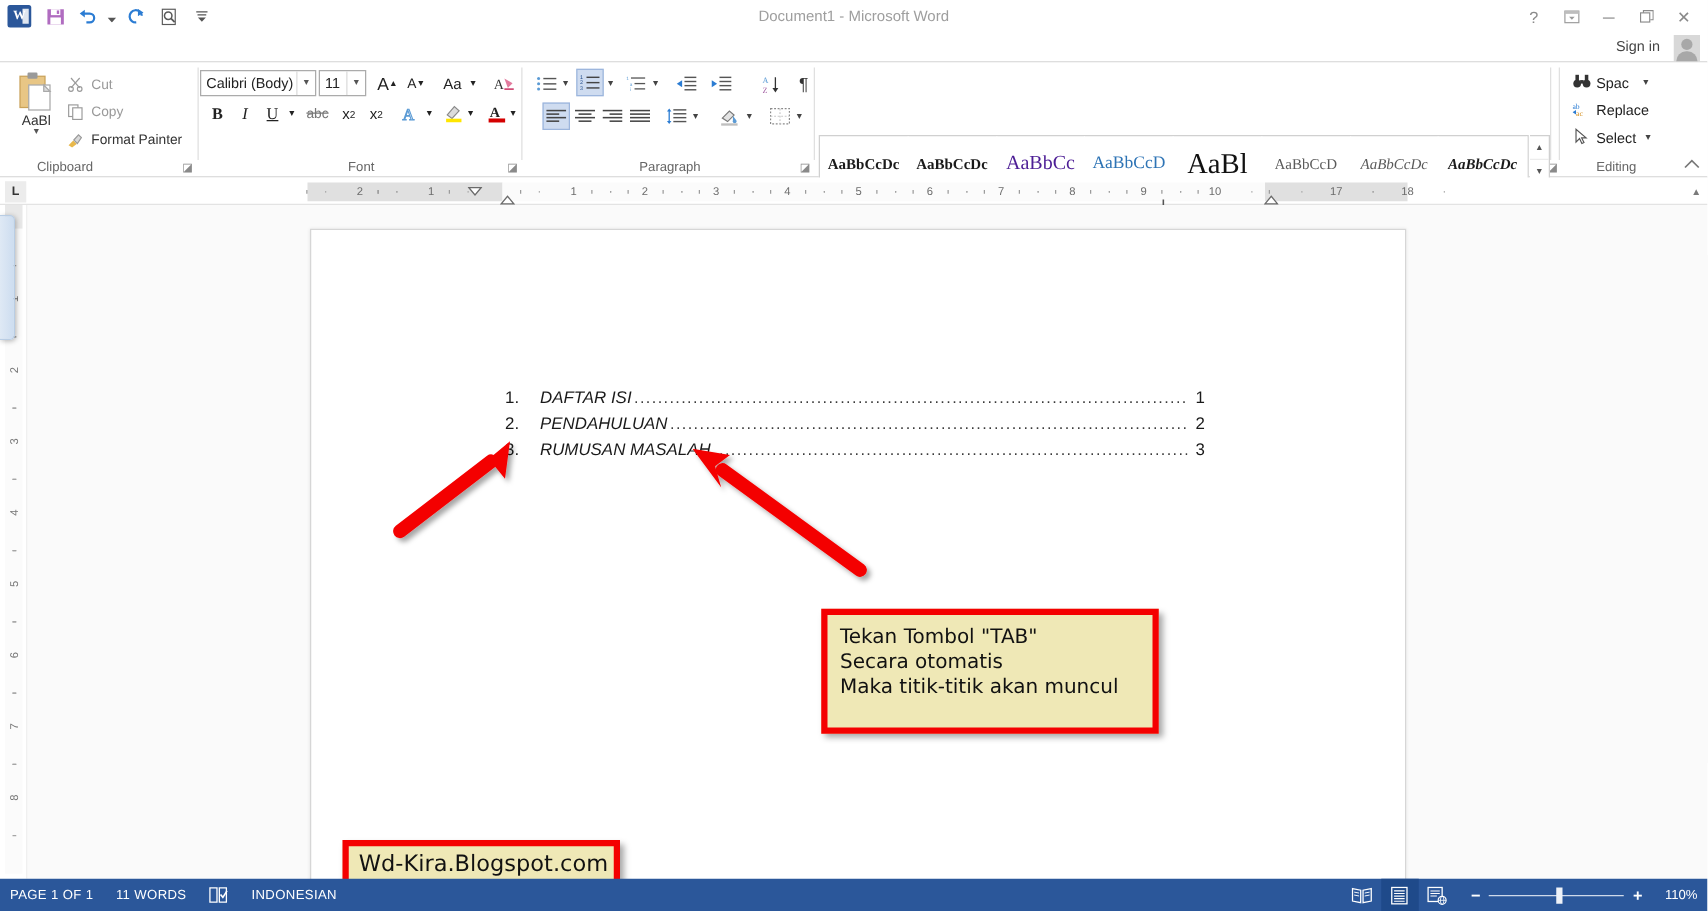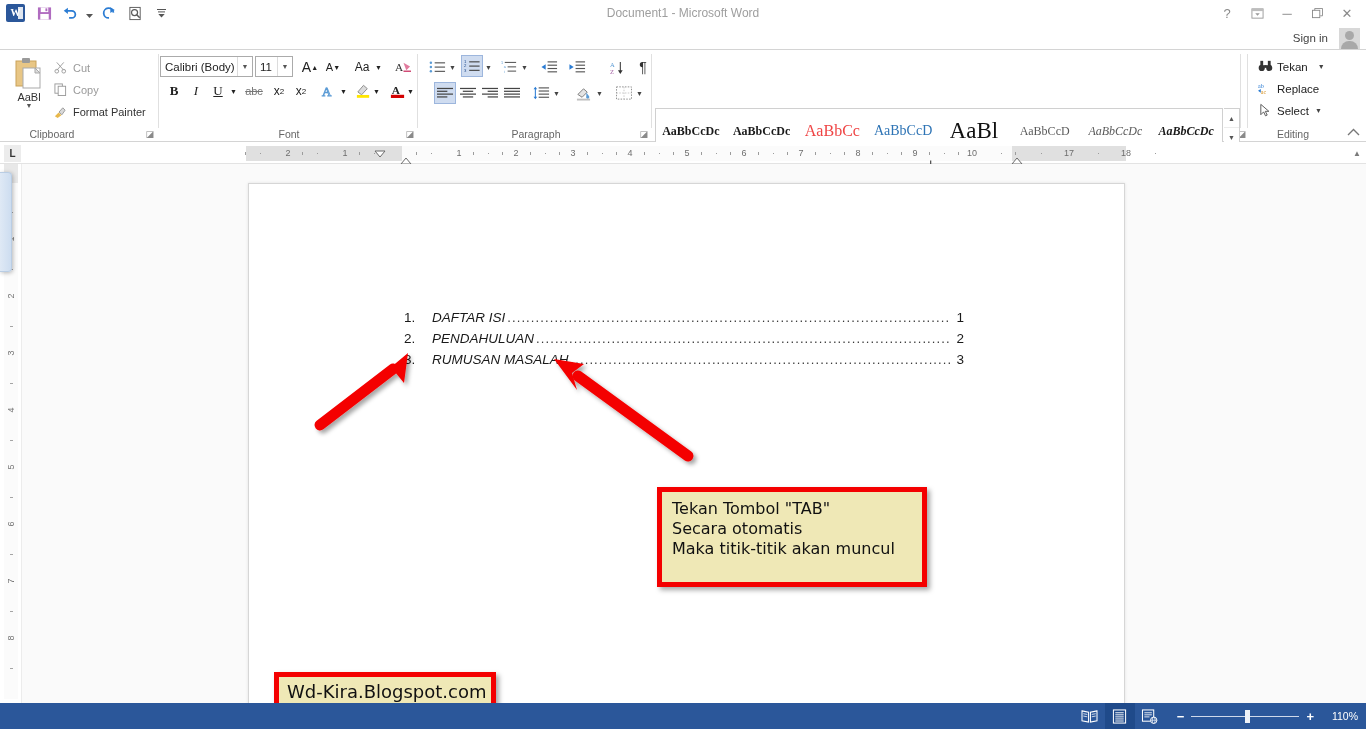--- a/index.html
+++ b/index.html
@@ -590,21 +590,21 @@
     <div class="stylesbox" id="styles-host">
         <div class="style-item">
           <div class="style-prev" style="font-weight: bold; font-size: 12px;">AaBbCcDc</div>
           <div class="style-name">¶ Normal</div>
         </div>
         <div class="style-item">
           <div class="style-prev" style="font-weight: bold; font-size: 12px;">AaBbCcDc</div>
           <div class="style-name">¶ No Spac...</div>
         </div>
         <div class="style-item">
-          <div class="style-prev" style="color: #ef4444; font-size: 16px;">AaBbCc</div>
+          <div class="style-prev" style="color: #4c1d95; font-size: 16px;">AaBbCc</div>
           <div class="style-name">Heading 1</div>
         </div>
         <div class="style-item">
           <div class="style-prev" style="color: rgb(46, 116, 181); font-size: 14px;">AaBbCcD</div>
           <div class="style-name">Heading 2</div>
         </div>
         <div class="style-item">
           <div class="style-prev" style="font-size: 23px; color: rgb(17, 17, 17);">AaBl</div>
           <div class="style-name">Title</div>
         </div>
@@ -631,21 +631,21 @@
       <div class="ebtn" style="left:10px; top:6px;">
         <span>
           <svg width="15" height="14" viewBox="0 0 16 14">
               <circle cx="4" cy="9" r="3.3" fill="#333"></circle>
               <circle cx="12" cy="9" r="3.3" fill="#333"></circle>
               <rect x="2.5" y="1.5" width="3" height="5" fill="#333"></rect>
               <rect x="10.5" y="1.5" width="3" height="5" fill="#333"></rect>
               <rect x="6.5" y="6" width="3" height="3" fill="#333"></rect>
             </svg>
         </span>
-        <span>Tekan</span>
+        <span>Spac</span>
         <span style="font-size:7px; color:#444; margin-left:6px;">▼</span>
       </div>
       <div class="ebtn" style="left:10px; top:28px;">
         <span>
           <svg width="15" height="14" viewBox="0 0 16 14">
               <text x="0" y="7" font-size="6.5" fill="#2b7cd3" font-family="Liberation Serif, serif">ab</text>
               <text x="3" y="13.6" font-size="6.5" fill="#d48f1f" font-family="Liberation Serif, serif">ac</text>
               <path d="M0 10 L3 8 L3 12 Z" fill="#2b7cd3"></path>
             </svg>
         </span>
@@ -863,20 +863,32 @@
     </div>
   </div>
 
   <div class="callout" style="left:274px; top:672px; width:222px; height:43px;">
     <div class="callout-inner" style="padding:4px 8px;">
       <div class="line" style="font-size:18px;">Wd-Kira.Blogspot.com</div>
     </div>
   </div>
 
   <div class="statusbar">
+    <div class="sb-left">
+      <div class="sb-item">PAGE 1 OF 1</div>
+      <div class="sb-item">11 WORDS</div>
+      <div class="sb-item">
+        <svg width="16" height="14" viewBox="0 0 17 14">
+            <path d="M1 1 L7 1 L7 13 L1 13 Z" fill="none" stroke="#fff" stroke-width="1.1"></path>
+            <path d="M9 1 L15 1 L15 13 L9 13 Z" fill="none" stroke="#fff" stroke-width="1.1"></path>
+            <path d="M10 6.5 L12 9 L15.5 3.5" fill="none" stroke="#fff" stroke-width="1.4"></path>
+          </svg>
+      </div>
+      <div class="sb-item">INDONESIAN</div>
+    </div>
 
     <div class="sb-right">
       <div class="viewbtn">
         <svg width="17" height="15" viewBox="0 0 18 16">
             <path d="M1 2 L8 3.4 L8 14 L1 12.6 Z" fill="none" stroke="#fff" stroke-width="1.1"></path>
             <path d="M17 2 L10 3.4 L10 14 L17 12.6 Z" fill="none" stroke="#fff" stroke-width="1.1"></path>
             <line x1="2.4" y1="5" x2="6.6" y2="5.8" stroke="#fff" stroke-width=".8"></line>
             <line x1="2.4" y1="7.5" x2="6.6" y2="8.3" stroke="#fff" stroke-width=".8"></line>
             <line x1="11.4" y1="5.8" x2="15.6" y2="5" stroke="#fff" stroke-width=".8"></line>
             <line x1="11.4" y1="8.3" x2="15.6" y2="7.5" stroke="#fff" stroke-width=".8"></line>

